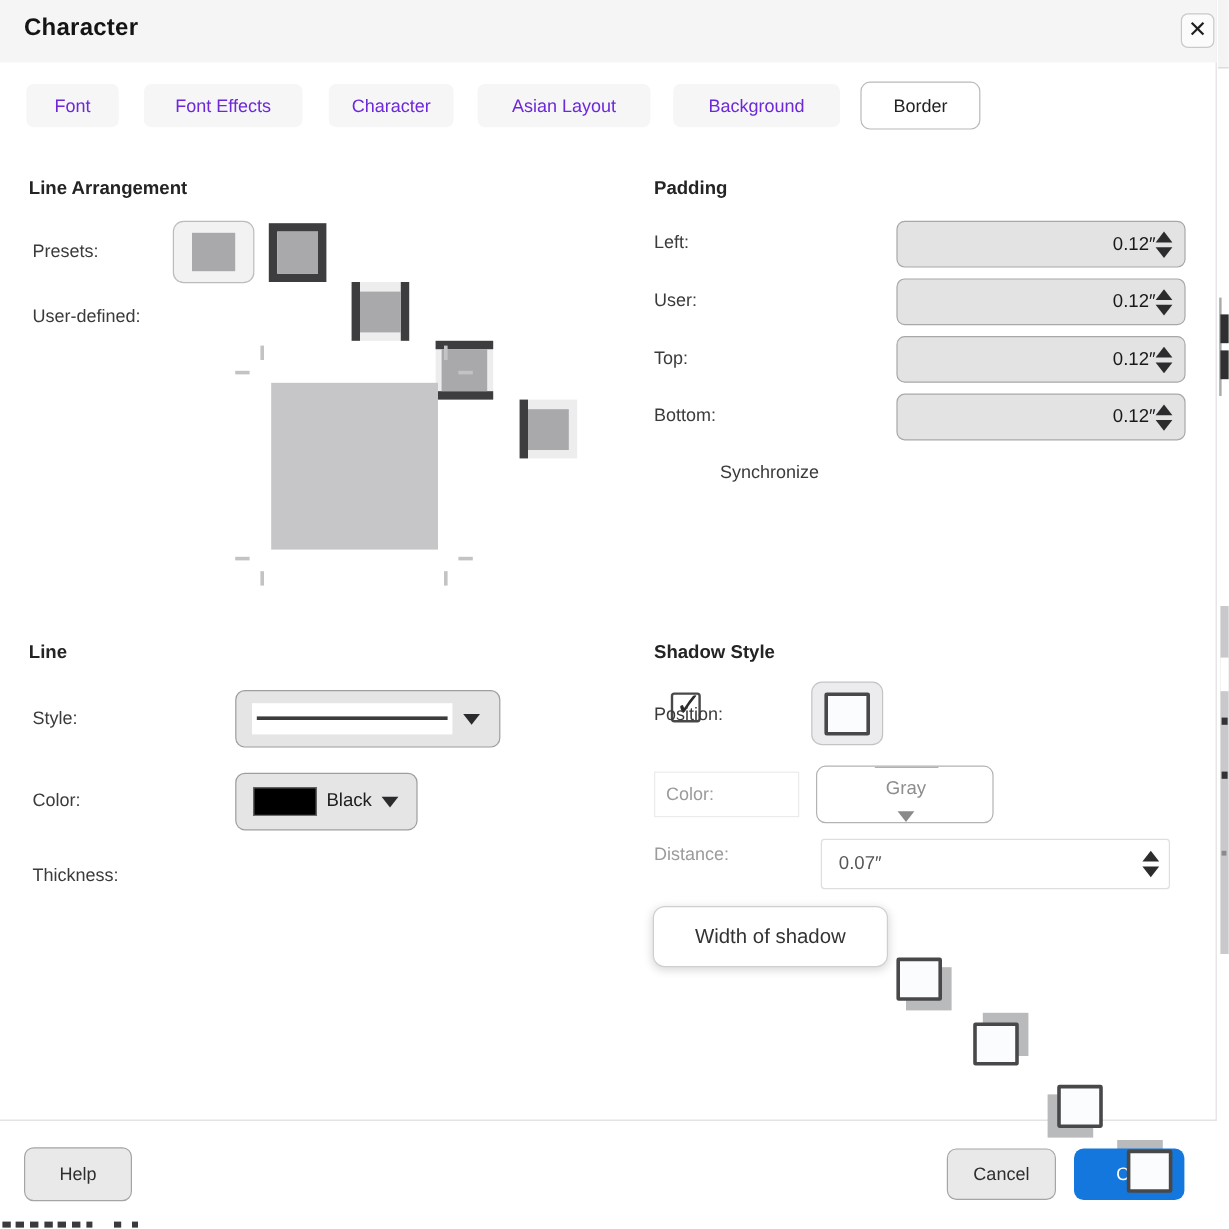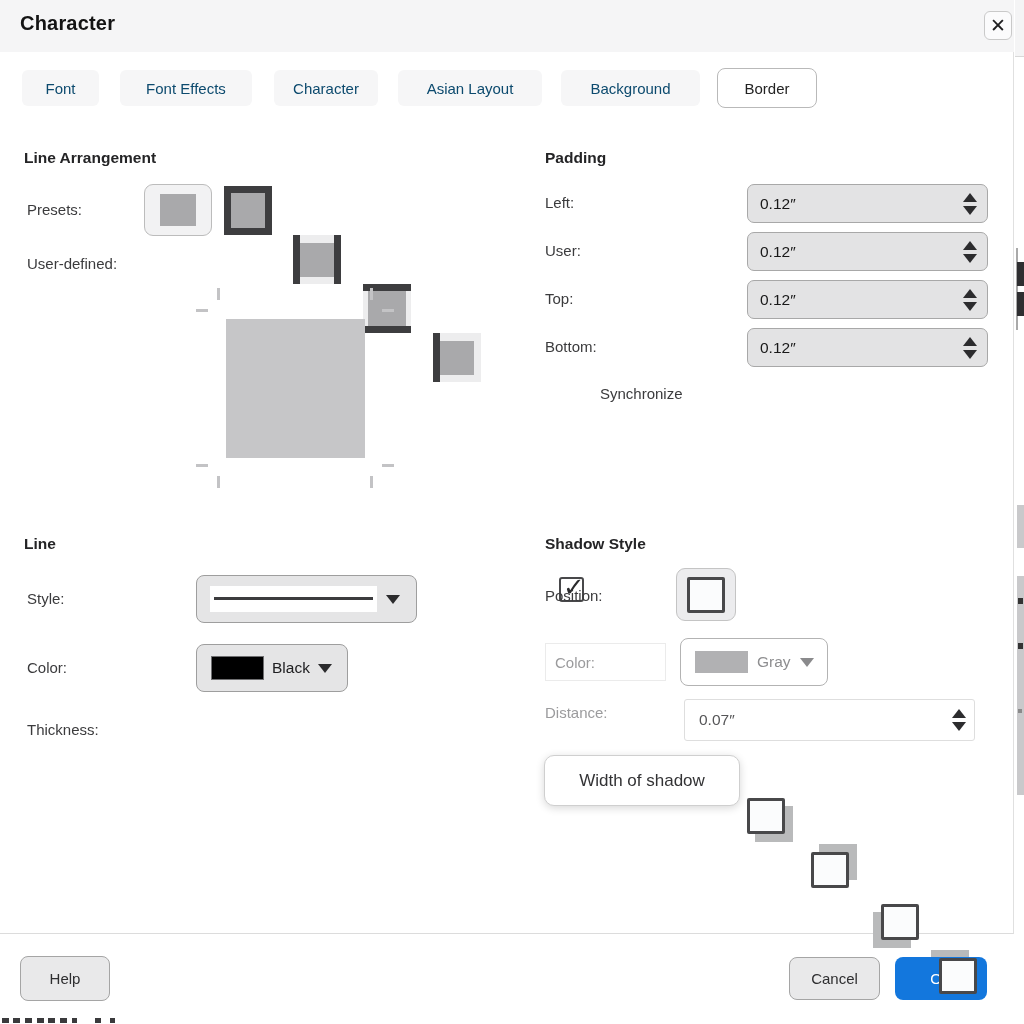--- a/index.html
+++ b/index.html
@@ -12,21 +12,21 @@
   #dialog { left:0; top:0; width:1014px; height:934px; background:#fff;
             border-right:1px solid #e0e0e0; border-bottom:1px solid #dcdcdc; }
   #header { left:0; top:0; width:1014px; height:52px; background:#f5f5f6; }
   #title  { left:20px; top:12px; font-size:20px; font-weight:800; color:#141414; letter-spacing:.2px; }
   #close  { left:984px; top:11px; width:28px; height:29px; background:#fbfbfc;
             border:1.5px solid #c9c9c9; border-radius:6px; display:flex; align-items:center;
             justify-content:center; font-size:19px; font-weight:600; color:#1d1d1f; cursor:pointer; }
 
   
   .tab { top:70px; height:36px; background:#f6f6f7; border-radius:6px; display:flex;
-         align-items:center; justify-content:center; font-size:15px; color:#0c4a6e; cursor:pointer; }
+         align-items:center; justify-content:center; font-size:15px; color:#6d28d9; cursor:pointer; }
   .tab.sel { top:68px; height:40px; background:#fff; border:1.5px solid #b9b9b9; border-radius:8px; color:#232323; }
 
   .heading { font-size:15.5px; font-weight:700; color:#242426; }
   .lbl     { font-size:15px; color:#3b3b3d; }
   .lbl-dis { font-size:15px; color:#9b9b9d; }
 
   
   .preset { width:48px; height:49px; background:#ededee; position:relative; display:flex; cursor:pointer; }
   .p-fill { background:#a9a9ab; }
   .p-box  { border:7px solid #3d3d3f; } .p-box .p-fill { flex:1; }
@@ -39,21 +39,21 @@
   .preset-selwrap { width:68px; height:52px; background:#f2f2f3; border:1.5px solid #bcbcbc;
                     border-radius:9px; display:flex; align-items:center; justify-content:center; cursor:pointer; }
   .p-none-fill { width:36px; height:32px; background:#a9a9ab; }
 
   
   .tickv { width:3px; height:12px; background:#c3c3c5; }
   .tickh { width:12px; height:3px; background:#c3c3c5; }
 
   
   .spin { width:241px; height:39px; background:#e3e3e4; border:1px solid #a8a8a8; border-radius:7px;
-          display:flex; align-items:center; padding:0 10px 0 12px; cursor:text; }
+          display:flex; align-items:center; padding:0 10px 0 12px; cursor:text;text-align:right; }
   .spin .val { flex:1; font-size:15.5px; color:#191919; }
   .arrows { display:flex; flex-direction:column; gap:4px; align-items:center; }
   .tri-up   { width:0; height:0; border-left:7px solid transparent; border-right:7px solid transparent;
               border-bottom:9px solid #2c2c2e; cursor:pointer; }
   .tri-down { width:0; height:0; border-left:7px solid transparent; border-right:7px solid transparent;
               border-top:9px solid #2c2c2e; cursor:pointer; }
   .caret { width:0; height:0; border-left:7px solid transparent; border-right:7px solid transparent;
            border-top:9px solid #2b2b2d; }
 
   .checkbox { width:25px; height:25px; background:#fff; border:2px solid #48484a; border-radius:3px;
@@ -76,21 +76,21 @@
   .sq { position:absolute; width:38px; height:36px; background:#fbfcfd; border:3.5px solid #48484a;
         border-radius:2px; z-index:1; }
   .shblock { position:absolute; width:38px; height:36px; background:#b9babb; z-index:0; }
   .sh-selwrap { left:676px; top:568px; width:60px; height:53px; background:#ececee; border:1px solid #c4c4c4;
                 border-radius:9px; display:flex; align-items:center; justify-content:center; cursor:pointer; }
   .sq-lone { width:38px; height:36px; background:#fbfcfd; border:3.5px solid #48484a; border-radius:2px; }
 
   #shcolor-labelbox { left:545px; top:643px; width:121px; height:38px; border:1px solid #ebebeb;
                       display:flex; align-items:center; padding-left:9px; }
   #shcolor-dd { left:680px; top:638px; width:148px; height:48px; background:#fff; border:1.3px solid #b3b3b3;
-                border-radius:8px; display:flex; align-items:center; padding:0 12px 0 14px; gap:9px; cursor:pointer; }
+                border-radius:8px; display:flex; align-items:center; padding:0 12px 0 14px; gap:9px; cursor:pointer;flex-direction:column; }
   #shcolor-dd .dd-text { color:#8e8e90; }
   #shcolor-dd .caret { border-top-color:#8a8a8c; }
   .swatch-gray { width:53px; height:22px; background:#b1b1b3; }
   #dist-spin { left:684px; top:699px; width:291px; height:42px; background:#fff; border:1px solid #dedede;
                border-radius:3px; display:flex; align-items:center; padding:0 8px 0 14px; }
   #dist-spin .val { flex:1; font-size:15.5px; color:#565658; }
   #tooltip { left:544px; top:755px; width:196px; height:51px; background:#fff; border:1.5px solid #cfcfcf;
              border-radius:10px; box-shadow:0 2px 8px rgba(0,0,0,.16); display:flex; align-items:center;
              justify-content:center; font-size:17px; color:#333335; }
 

